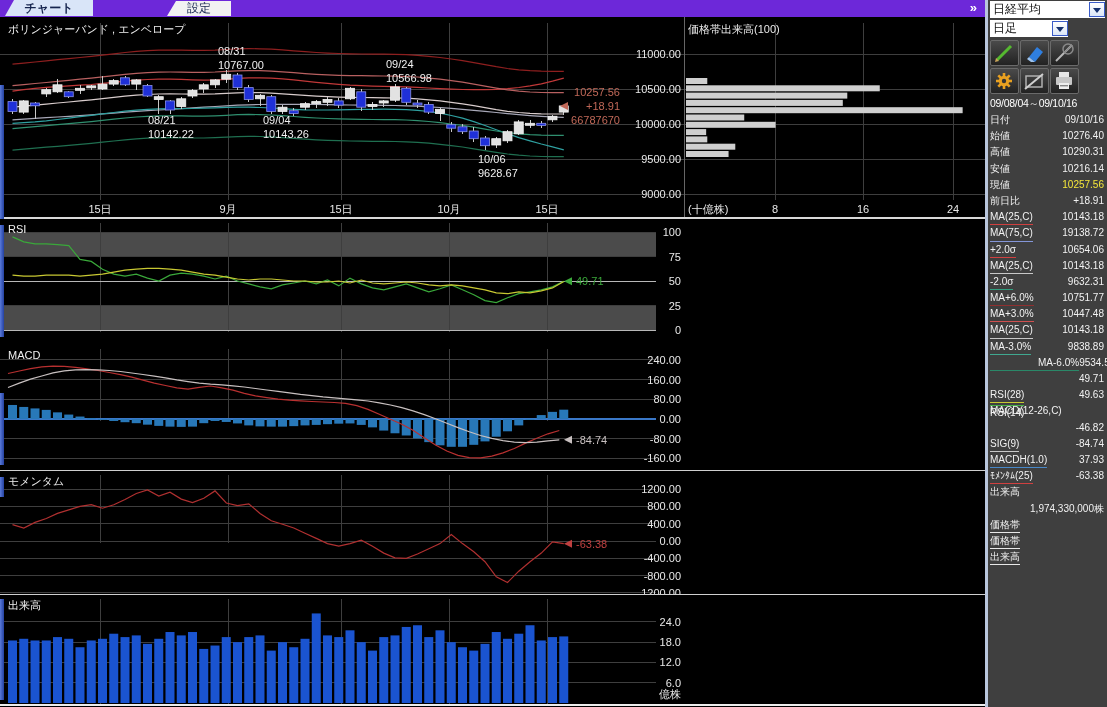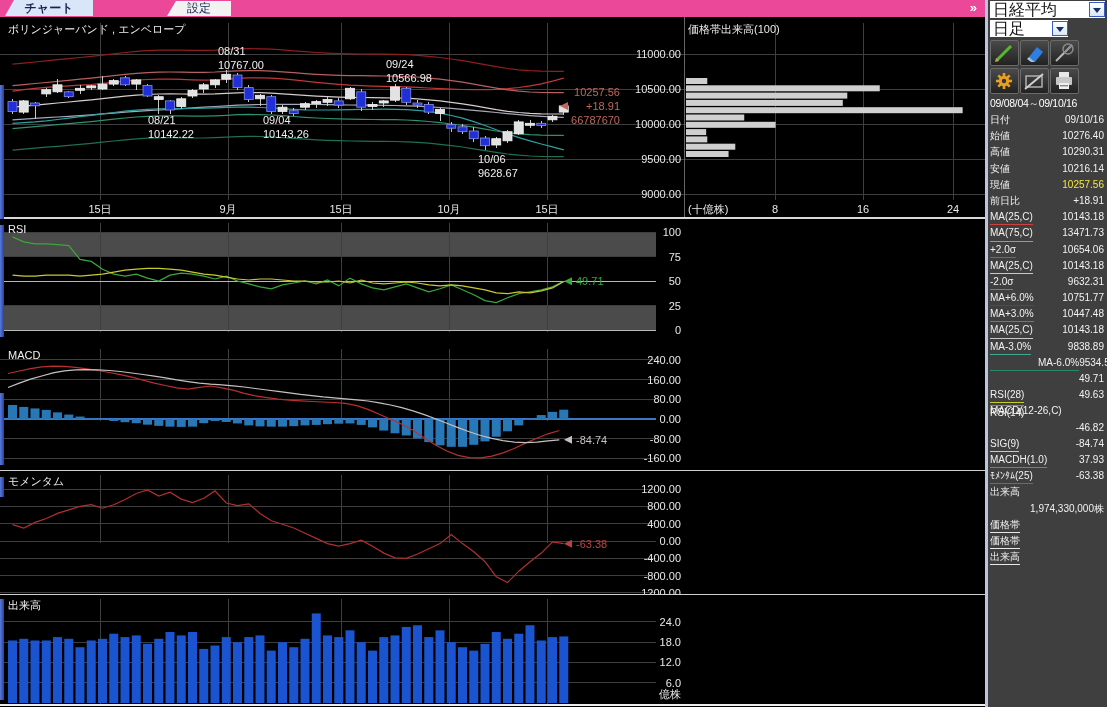--- a/index.html
+++ b/index.html
@@ -1,27 +1,27 @@
 <!DOCTYPE html>
 <html><head>
 <meta charset="utf-8">
 <style>
   html,body{margin:0;padding:0;}
   body{width:1107px;height:707px;position:relative;overflow:hidden;background:#000;
        font-family:"Liberation Sans",sans-serif;-webkit-font-smoothing:antialiased;}
   
-  #topbar{position:absolute;left:0;top:0;width:985px;height:17px;background:#ec4899;border-bottom:1px solid #c9d5ea;}
+  #topbar{position:absolute;left:0;top:0;width:985px;height:17px;background:#6d28d9;border-bottom:1px solid #c9d5ea;}
   .tab{position:absolute;top:1px;height:15px;line-height:15px;text-align:center;font-size:12px;color:#15244e;
        background:#f2f2f2;clip-path:polygon(9px 0,100% 0,100% 100%,0 100%);cursor:default;}
   .tab.active{background:#d9e5f8;top:0;height:16px;line-height:16px;font-weight:bold;}
   #expand{position:absolute;right:8px;top:0;color:#fff;font-size:13px;font-weight:bold;line-height:16px;}
   
   #vdivider{position:absolute;left:985px;top:0;width:3px;height:707px;background:#b9c6dd;}
   #sidebar{position:absolute;left:988px;top:0;width:119px;height:707px;background:#3f3f3f;color:#f2f2f2;}
-  .combo{position:absolute;background:#fff;color:#111;font-size:16px;height:17px;line-height:17px;}
+  .combo{position:absolute;background:#fff;color:#111;font-size:12px;height:17px;line-height:17px;}
   .combo .val{padding-left:3px;display:block;}
   .combo .arrow{position:absolute;right:0;top:1px;width:16px;height:15px;background:linear-gradient(#ffffff,#dbe6f6);
        border:1px solid #3a5cc8;box-sizing:border-box;}
   .combo .arrow i{position:absolute;left:3px;top:5px;width:0;height:0;border-left:4px solid transparent;
        border-right:4px solid transparent;border-top:5px solid #15306e;}
   #combo-symbol{left:2px;top:1px;width:115px;}
   #combo-period{left:2px;top:20px;width:78px;}
   .iconbtn{position:absolute;width:29px;height:26px;background:linear-gradient(#4a4a4a,#222);
        border:1px solid #6a6a6a;border-radius:2px;box-sizing:border-box;}
   #range{position:absolute;left:2px;top:97px;width:115px;font-size:10.5px;letter-spacing:-0.3px;color:#fff;white-space:nowrap;}
@@ -507,21 +507,21 @@
       <div class="srow">
         <span class="lab">前日比</span>
         <span class="val">+18.91</span>
       </div>
       <div class="srow">
         <span class="lab" style="border-bottom: 1px solid rgb(208, 64, 64);">MA(25,C)</span>
         <span class="val">10143.18</span>
       </div>
       <div class="srow">
         <span class="lab" style="border-bottom: 1px solid rgb(132, 150, 216);">MA(75,C)</span>
-        <span class="val">13471.73</span>
+        <span class="val">19138.72</span>
       </div>
       <div class="srow">
         <span class="lab" style="border-bottom: 1px solid rgb(208, 64, 64);">+2.0σ</span>
         <span class="val">10654.06</span>
       </div>
       <div class="srow">
         <span class="lab" style="border-bottom: 1px solid rgb(200, 200, 200);">MA(25,C)</span>
         <span class="val">10143.18</span>
       </div>
       <div class="srow">

